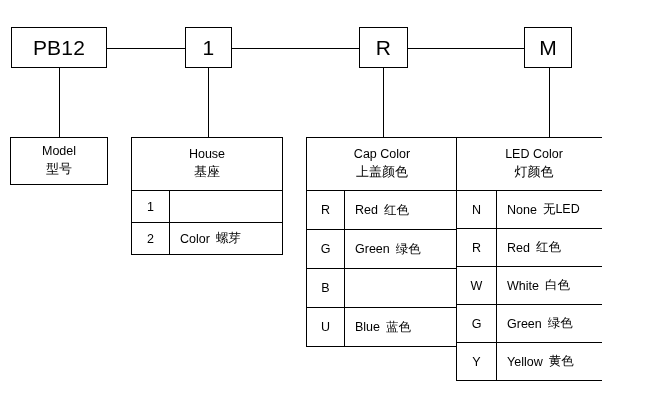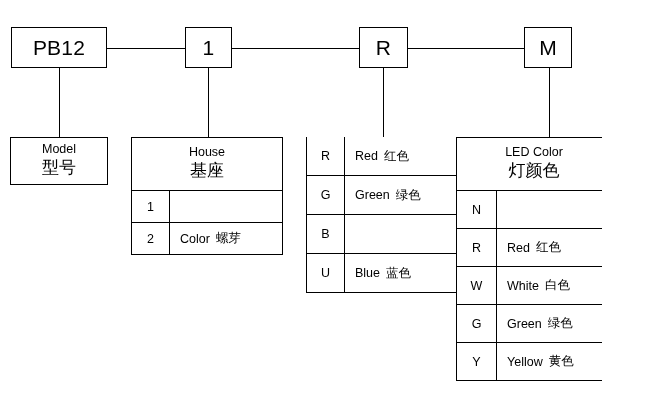--- a/index.html
+++ b/index.html
@@ -59,21 +59,21 @@
     flex-direction: column;
     align-items: center;
     justify-content: center;
     padding: 4px 0 5px 0;
   }
   .cat-header .en {
     font-size: 12.5px;
     line-height: 1.35;
   }
   .cat-header .cn {
-    font-size: 17px;
+    font-size: 13px;
     line-height: 1.35;
   }
   .opt-row {
     box-sizing: border-box;
     display: flex;
     border-left: 1px solid #000000;
     border-right: 1px solid #000000;
     border-bottom: 1px solid #000000;
     background: #ffffff;
   }
@@ -143,20 +143,24 @@
       <div class="opt-code" style="width:38px;">2</div>
       <div class="opt-desc">
         <span>Color</span>
           <span class="gap"></span>
           <span>螺芽</span>
       </div>
     </div>
   </div>
 
   <div class="cat-table" style="left:306px; top:137px; width:152px;">
+    <div class="cat-header" style="height:54px;">
+      <div class="en">Cap Color</div>
+      <div class="cn">上盖颜色</div>
+    </div>
 
     <div class="opt-row" style="height:39px;">
       <div class="opt-code" style="width:38px;">R</div>
       <div class="opt-desc">
         <span>Red</span>
           <span class="gap"></span>
           <span>红色</span>
       </div>
     </div>
 
@@ -184,20 +188,25 @@
   </div>
 
   <div class="cat-table" style="left:456px; top:137px; width:156px;">
     <div class="cat-header" style="height:54px;">
       <div class="en">LED Color</div>
       <div class="cn">灯颜色</div>
     </div>
 
     <div class="opt-row" style="height:38px;">
       <div class="opt-code" style="width:40px;">N</div>
+      <div class="opt-desc">
+        <span>None</span>
+          <span class="gap"></span>
+          <span>无LED</span>
+      </div>
     </div>
 
     <div class="opt-row" style="height:38px;">
       <div class="opt-code" style="width:40px;">R</div>
       <div class="opt-desc">
         <span>Red</span>
           <span class="gap"></span>
           <span>红色</span>
       </div>
     </div>

